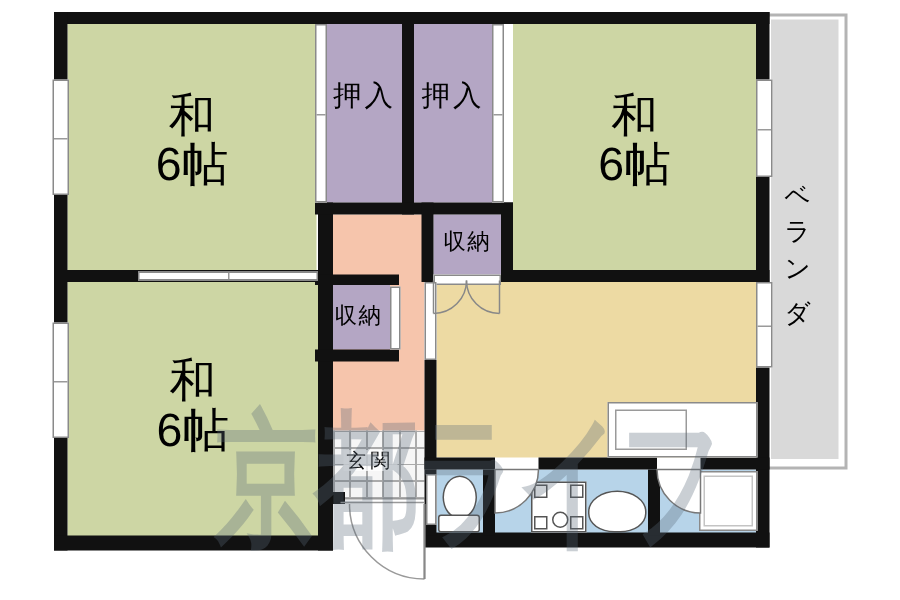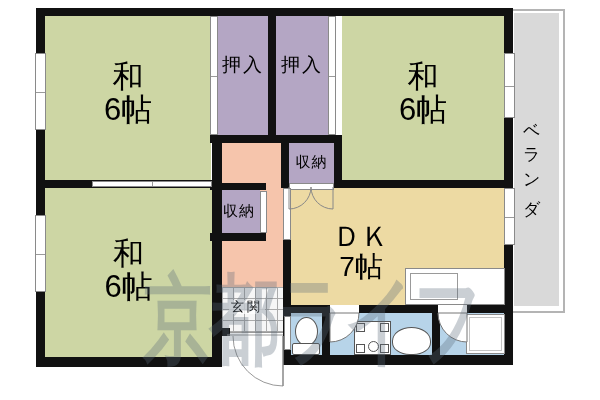--- a/index.html
+++ b/index.html
@@ -132,24 +132,20 @@
     <div>6帖</div>
   </div>
   <div class="lbl z30" style="left:342px;top:58px;width:162px;height:70px;font-size:31px;">
     <div>和</div>
     <div>6帖</div>
   </div>
   <div class="lbl z30" style="left:45px;top:235px;width:167px;height:70px;font-size:31px;">
     <div>和</div>
     <div>6帖</div>
   </div>
-  <div class="lbl z30" style="left:306px;top:216px;width:110px;height:72px;font-size:28px;">
-    <div>ＤＫ</div>
-    <div>7帖</div>
-  </div>
   <div class="lbl z30" style="left:218px;top:53px;width:50px;height:24px;font-size:19px;letter-spacing:2px;">押入</div>
   <div class="lbl z30" style="left:276px;top:53px;width:52px;height:24px;font-size:19px;letter-spacing:2px;">押入</div>
   <div class="lbl z30" style="left:289px;top:152px;width:45px;height:20px;font-size:15px;letter-spacing:1px;">収納</div>
   <div class="lbl z30" style="left:218px;top:201px;width:42px;height:20px;font-size:15px;letter-spacing:1px;">収納</div>
   <div class="lbl z30" style="left:222px;top:295px;width:50px;height:24px;font-size:13px;letter-spacing:3px;">
     <span style="background:rgba(255,255,255,.78);padding:0 2px;">玄関</span>
   </div>
   <div class="lbl vtext z30" style="left:519px;top:104px;width:24px;height:116px;font-size:17px;">ベランダ</div>
 
   <div class="watermark" style="left:143px;top:256px;">京都ライフ</div>

